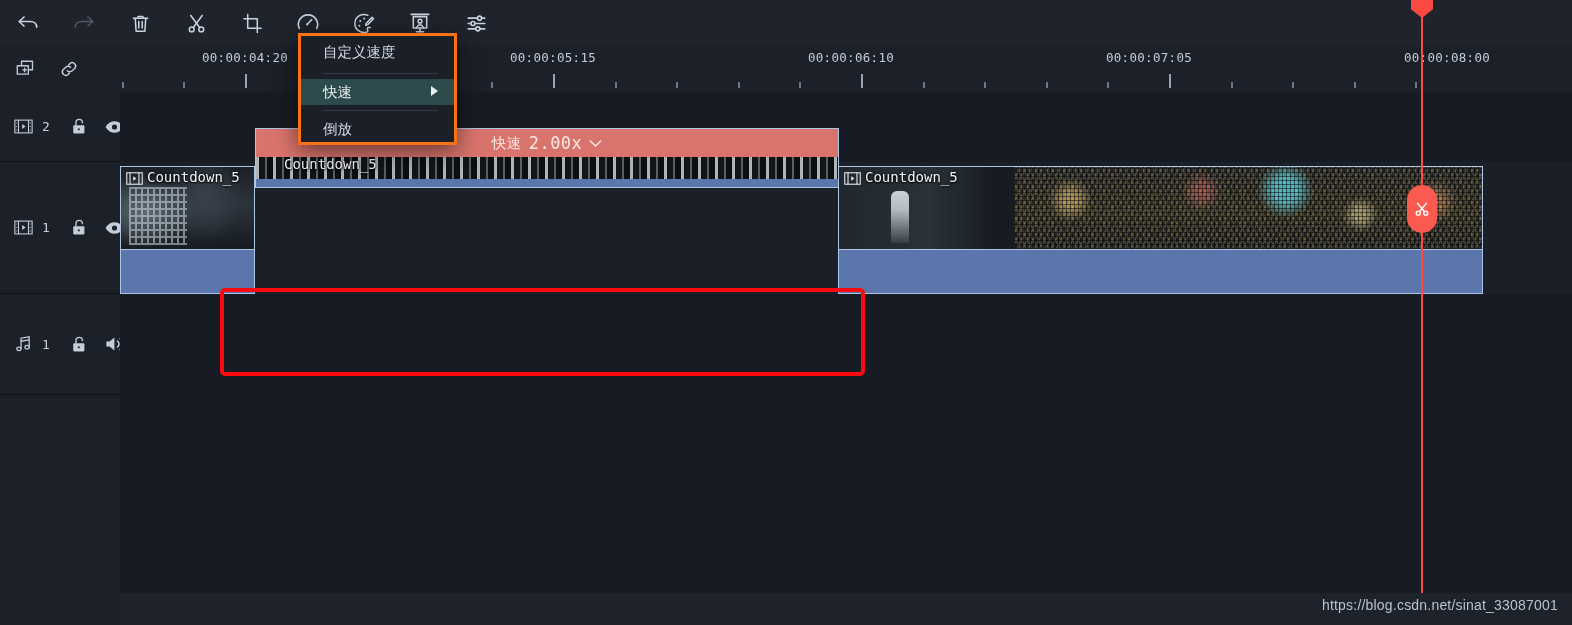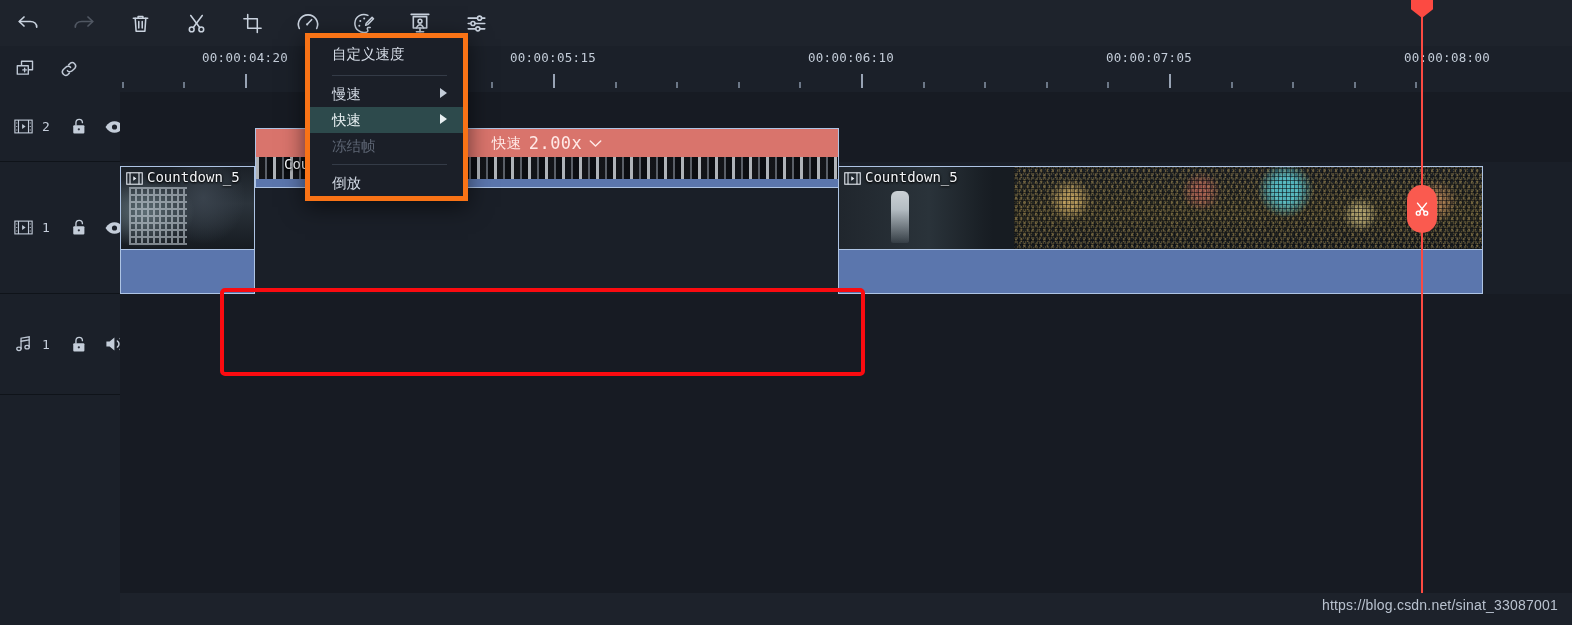--- a/index.html
+++ b/index.html
@@ -111,22 +111,22 @@
     position:absolute;left:-10px;top:0;width:22px;height:18px;background:#fc4a42;
     clip-path:polygon(0 0,100% 0,100% 52%,50% 100%,0 52%);
   }
   .ph-split{
     position:absolute;width:30px;height:48px;border-radius:15px;background:#fa5a4f;
     display:flex;align-items:center;justify-content:center;cursor:pointer;
   }
 
   
   .menu{
-    position:absolute;background:#1b1f28;border:5px solid #f97316;
-    box-shadow:0 6px 22px rgba(0,0,0,.55);z-index:60;margin-left:7px;
+    position:absolute;background:#1b1f28;border:3px solid #f97316;
+    box-shadow:0 6px 22px rgba(0,0,0,.55);z-index:60;
   }
   .mi{
     height:26px;display:flex;align-items:center;padding:0 16px 0 22px;
     font-size:14.5px;color:#d4dbe6;cursor:pointer;white-space:nowrap;
     justify-content:space-between;
   }
   .mi.tall{height:32px;}
   .mi.sel{background:#2d4a4c;color:#e8f0f2;}
   .mi.dim{color:#5d6573;cursor:default;}
   .mi .arrow{font-size:10px;margin-left:40px;color:#c3ccd8;}
@@ -444,35 +444,26 @@
       <path d="M8.7 15.6 L18 4.2"></path>
         <path d="M15.3 15.6 L6 4.2"></path>
     </svg>
   </div>
 
   <div class="menu" id="menu" style="left:298px;top:33px;width:153px;">
       <div class="mi tall">
         <span>自定义速度</span>
       </div>
       <div class="msep"></div>
-      <div class="mi">
-        <span>慢速</span>
-        <span class="arrow"><svg width="7" height="10" viewBox="0 0 7 10" fill="#c3ccd8">
-            <path d="M0 0 L7 5 L0 10 Z"></path>
-          </svg></span>
-      </div>
       <div class="mi sel">
         <span>快速</span>
         <span class="arrow"><svg width="7" height="10" viewBox="0 0 7 10" fill="#e8f0f2">
             <path d="M0 0 L7 5 L0 10 Z"></path>
           </svg></span>
       </div>
-      <div class="mi dim">
-        <span>冻结帧</span>
-      </div>
       <div class="msep"></div>
       <div class="mi">
         <span>倒放</span>
       </div>
     </div>
 
   <div class="bottombar">
       <div class="fill"></div>
     </div>
   <div class="watermark">https://blog.csdn.net/sinat_33087001</div>

